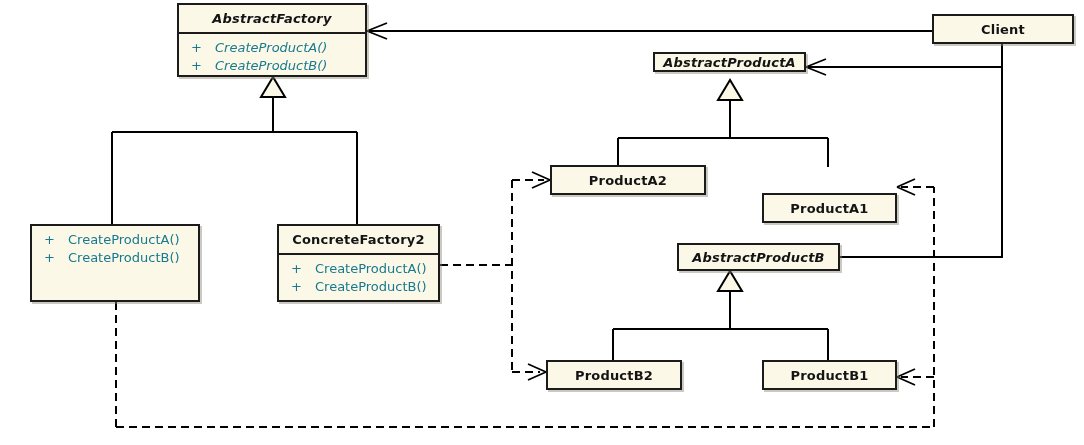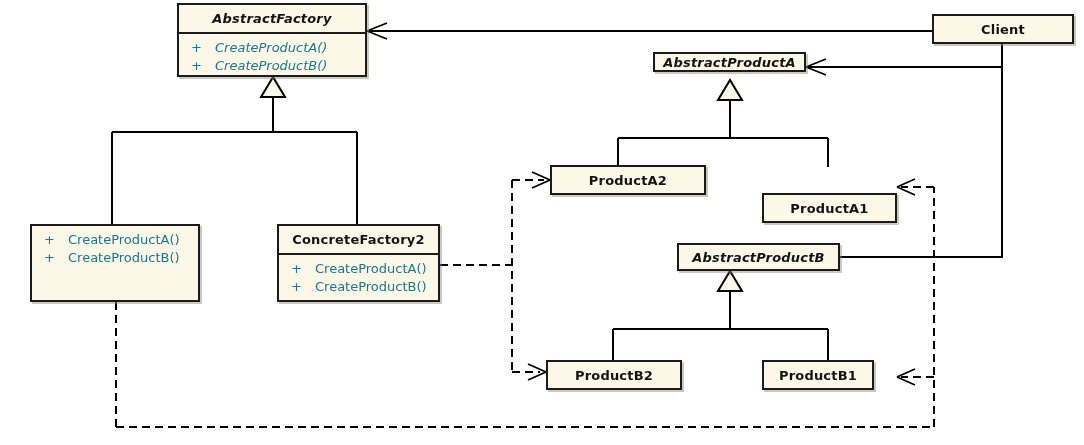--- a/index.html
+++ b/index.html
@@ -104,21 +104,21 @@
   </div>
 
   <div class="uml-class abstract" style="left:653px;top:243px;width:163px;height:28px;margin-left:24px;">
     <div class="uml-header">AbstractProductB</div>
   </div>
 
   <div class="uml-class" style="left:546px;top:360px;width:136px;height:30px;text-align:right;">
     <div class="uml-header">ProductB2</div>
   </div>
 
-  <div class="uml-class" style="left:762px;top:360px;width:112px;height:30px;">
+  <div class="uml-class" style="left:762px;top:360px;width:135px;height:30px;">
     <div class="uml-header">ProductB1</div>
   </div>
 
   <div class="uml-class two-comp" style="left:30px;top:224px;width:170px;height:78px;">
     <div class="uml-body">
       <div class="uml-method">
         <span class="vis">+</span>
         <span class="sig">CreateProductA()</span>
       </div>
       <div class="uml-method">

